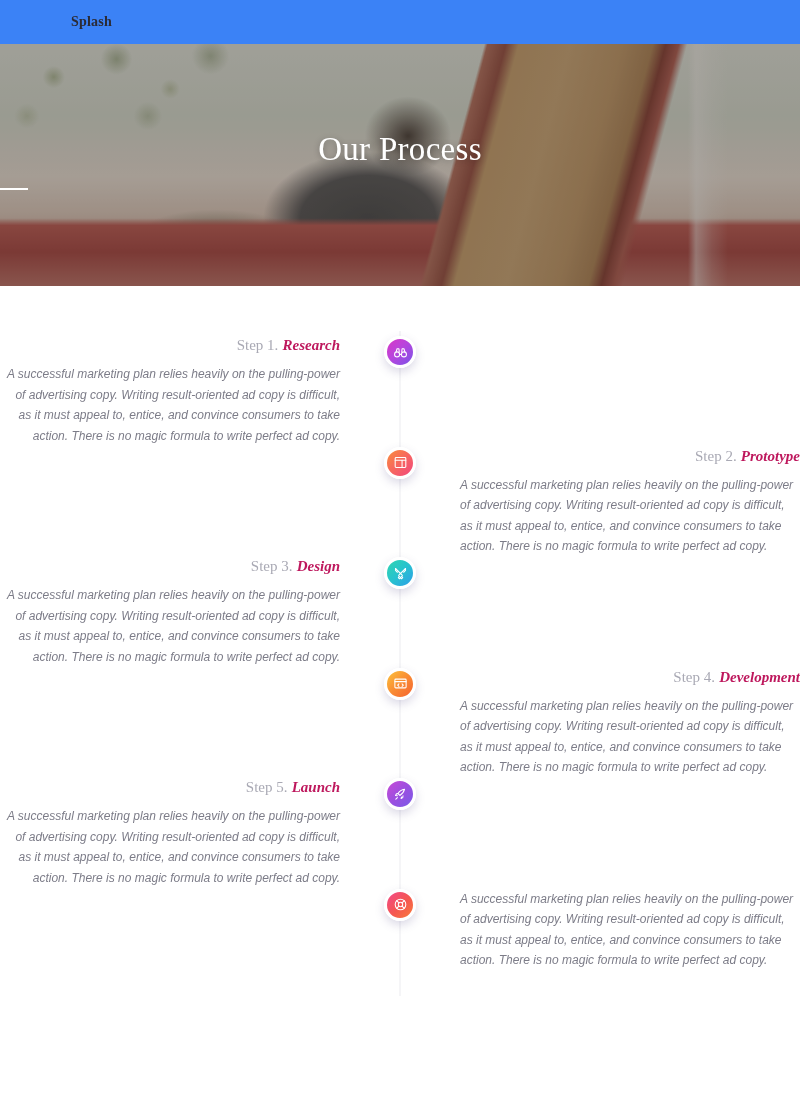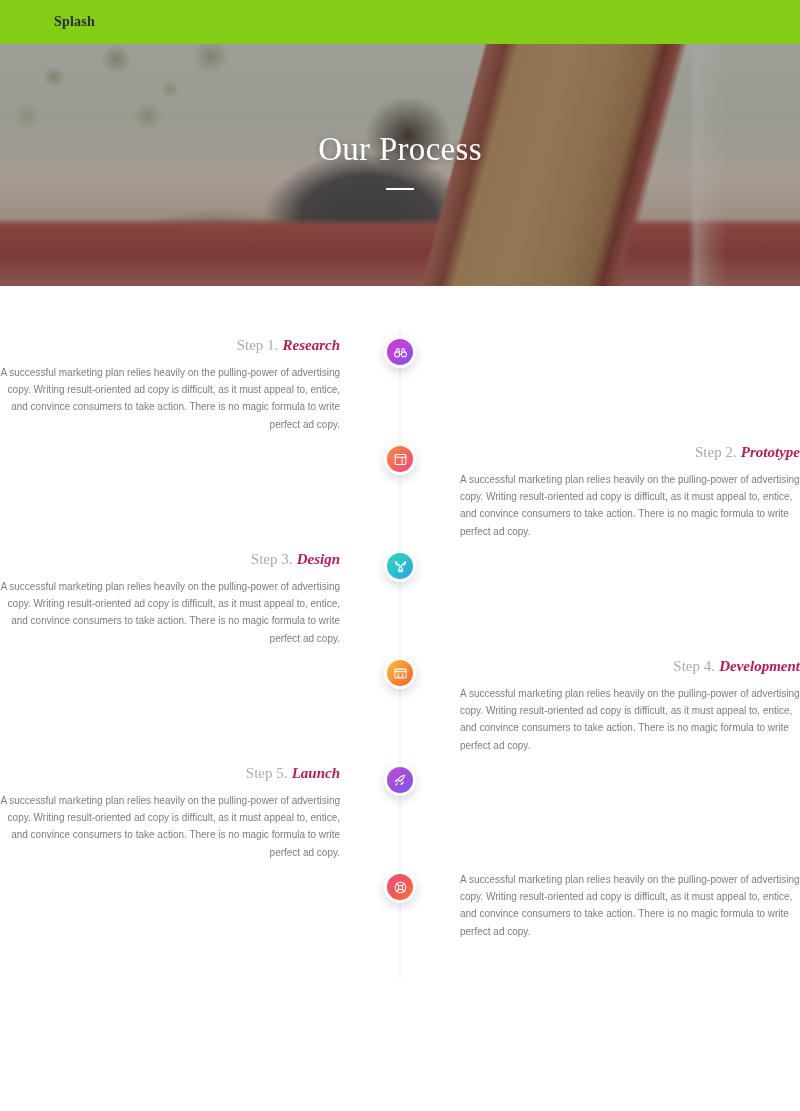--- a/index.html
+++ b/index.html
@@ -8,24 +8,24 @@
     height: 1111px;
     background: #ffffff;
     font-family: "Liberation Sans", sans-serif;
     overflow: hidden;
   }
 
   
   .navbar {
     position: relative;
     height: 44px;
-    background: #84cc16;
+    background: #3b82f6;
     display: flex;
     align-items: center;
-    padding: 0 40px 0 54px;
+    padding: 0 40px 0 71px;
     z-index: 20;
   }
   .brand {
     font-family: "Liberation Serif", serif;
     font-weight: 700;
     font-size: 14px;
     color: #2b2b35;
     letter-spacing: .2px;
   }
   .nav-links {
@@ -95,21 +95,20 @@
   .hero-overlay {
     position: absolute;
     inset: 0;
     background: rgba(42,34,30,.34);
   }
   .hero-content {
     position: absolute;
     inset: 0;
     display: flex;
     flex-direction: column;
-    align-items: center;
     justify-content: center;
     text-align: center;
     padding-top: 10px;
   }
   .hero-title {
     font-family: "Liberation Serif", serif;
     font-size: 33px;
     font-weight: 400;
     color: #ffffff;
     letter-spacing: .3px;
@@ -191,23 +190,24 @@
     font-weight: 700;
     color: #f1f1f4;
     letter-spacing: -1px;
     z-index: -1;
     user-select: none;
   }
   .step.left .watermark { right: -8px; }
   .step.right .watermark { left: -14px; }
 
   .step-desc {
-    font-size: 10px;
+    font-size: 12px;
     line-height: 1.72;
     color: #7c7c88;
+    font-style: italic;
   }
   .step.left .step-desc { text-align: right; }
   .step.right .step-desc { text-align: left; }
 
   
   .step-icon {
     position: absolute;
     left: 400px;
     top: 0;
     width: 32px;

